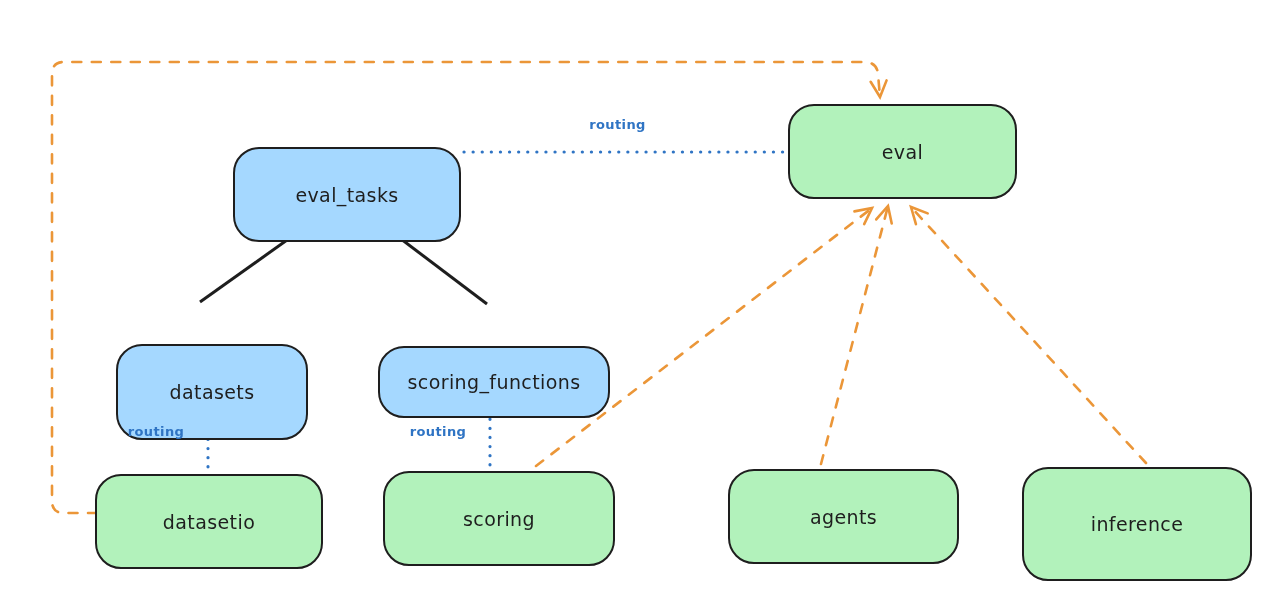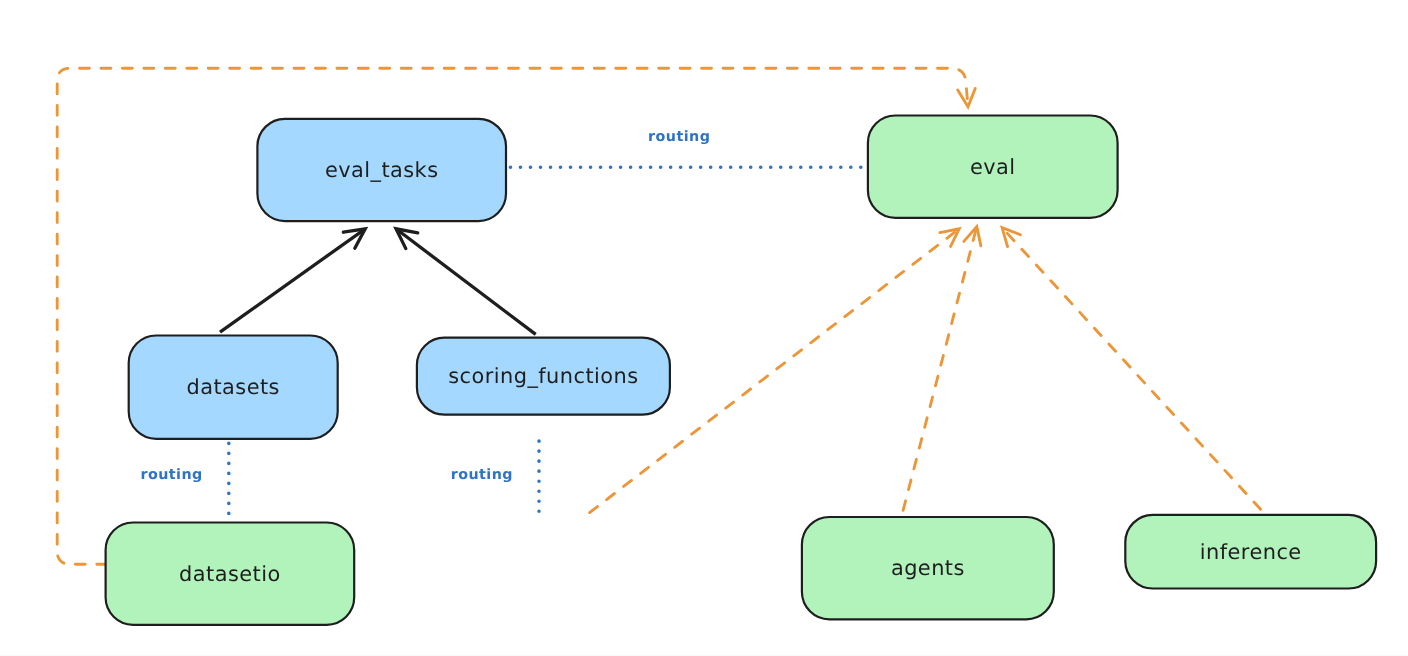--- a/index.html
+++ b/index.html
@@ -21,21 +21,21 @@
   .edges{position:absolute;left:0;top:0;pointer-events:none;}
   .node{
     position:absolute;
     box-sizing:border-box;
     border:2.6px solid var(--stroke);
     border-radius:26px;
     display:flex;align-items:center;justify-content:center;
     font-size:19px;color:var(--stroke);
     letter-spacing:0.4px;
   }
-  .node.blue{background:var(--blue-fill);}
+  .node.blue{background:var(--blue-fill);margin-top:40px;}
   .node.green{background:var(--green-fill);text-align:center;}
   .edge-label{
     position:absolute;
     color:var(--blue-line);
     font-size:13px;font-weight:700;
     text-align:center;
     letter-spacing:0.4px;
   }
   .black-arrow{stroke:var(--stroke);stroke-width:3;fill:none;}
   .blue-dotted{stroke:var(--blue-line);stroke-width:3.2;fill:none;stroke-linecap:round;stroke-dasharray:0.1 9;}
@@ -84,26 +84,29 @@
   </div>
 
   <div class="node blue" style="left:378px;top:306px;width:232px;height:72px;">
     <span>scoring_functions</span>
   </div>
 
   <div class="node green" style="left:95px;top:474px;width:228px;height:95px;">
     <span>datasetio</span>
   </div>
 
+  <div class="node green" style="left:383px;top:471px;width:232px;height:95px;">
+    <span>scoring</span>
+  </div>
 
   <div class="node green" style="left:728px;top:469px;width:231px;height:95px;">
     <span>agents</span>
   </div>
 
-  <div class="node green" style="left:1022px;top:467px;width:230px;height:69px;">
+  <div class="node green" style="left:1022px;top:467px;width:230px;height:114px;">
     <span>inference</span>
   </div>
 
   <div class="edge-label" style="left:560px;top:117px;width:115px;">routing</div>
 
   <div class="edge-label" style="left:100px;top:424px;width:112px;">routing</div>
 
   <div class="edge-label" style="left:382px;top:424px;width:112px;">routing</div>
 
 </div>

